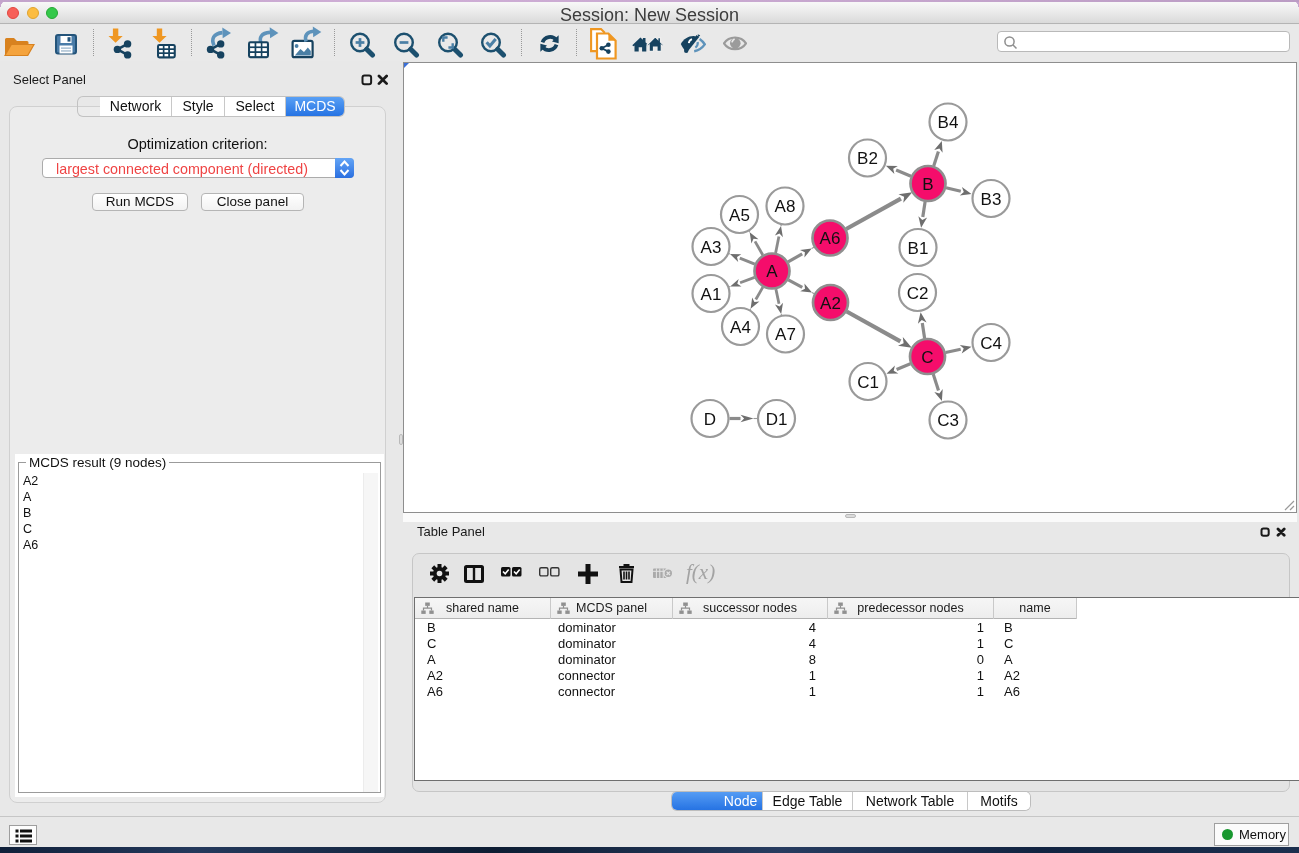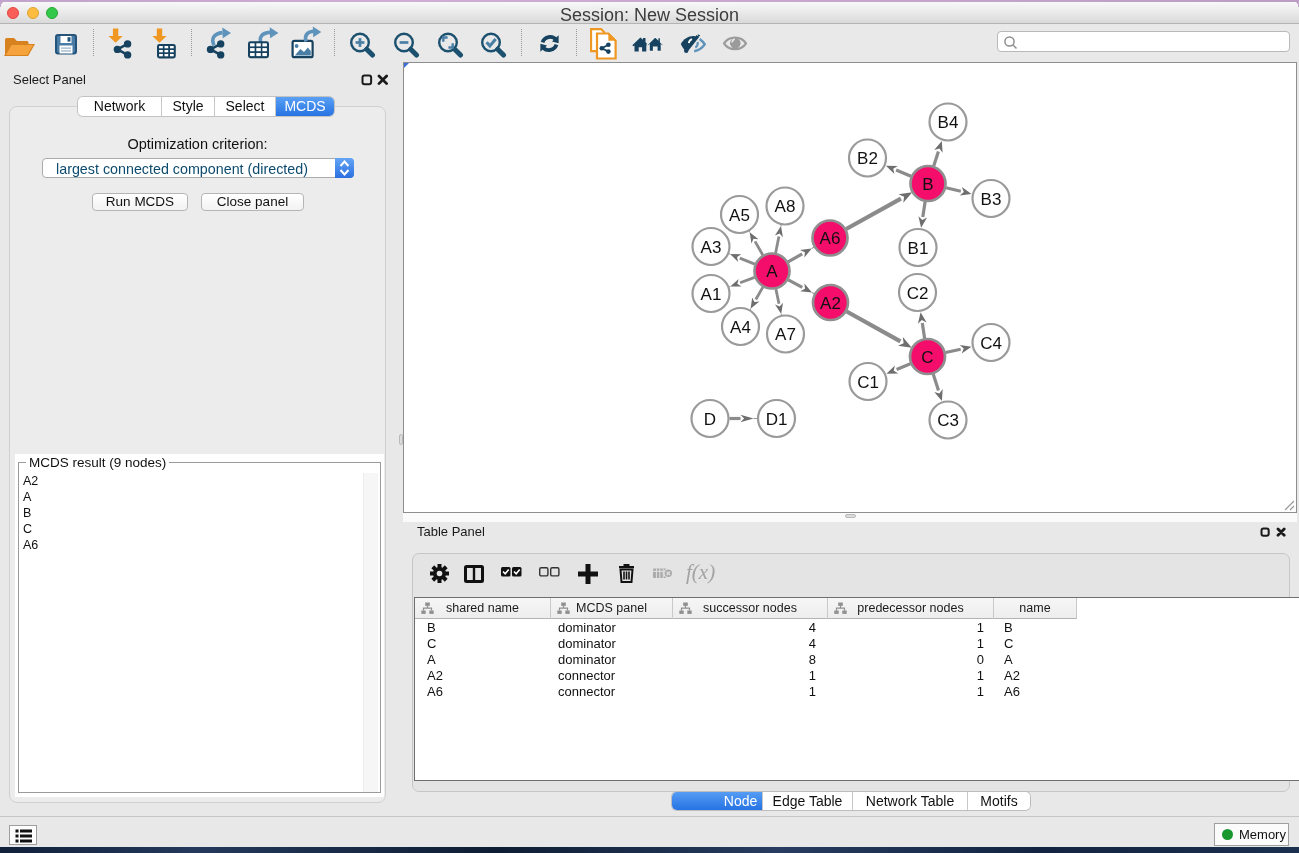--- a/index.html
+++ b/index.html
@@ -32,21 +32,21 @@
   background:#ececec; border:1px solid #d0d0d0; border-radius:8px; }
 #cp-tabs { position:absolute; left:78px; top:96.5px; height:19px; display:flex;
   border-radius:5px; overflow:hidden; box-shadow:0 0 0 1px #c2c2c2; z-index:5; }
 .cptab { height:19px; transform:translateZ(0); line-height:19px; font-size:14px; color:#111; background:#fff;
   text-align:center; border-right:1px solid #c8c8c8; }
 .cptab.sel { background:linear-gradient(180deg,#59a0f5,#2673e3); color:#fff; border-right:none; }
 #opt-label { position:absolute; left:9px; transform:translateZ(0); width:377px; top:136px; text-align:center;
   font-size:14.5px; color:#111; }
 #dropdown { position:absolute; left:42px; top:158px; width:312px; height:20px;
   background:#fff; border:1px solid #ababab; border-radius:4px; }
-#dropdown .txt { position:absolute; transform:translateZ(0); left:13px; top:2px; font-size:14.3px; color:#0c4a6e; }
+#dropdown .txt { position:absolute; transform:translateZ(0); left:13px; top:2px; font-size:14.3px; color:#ef4444; }
 #dd-cap { position:absolute; right:-1px; top:-1px; width:19px; height:20px;
   background:linear-gradient(180deg,#64a5f6,#2a6fe0); border-radius:0 4px 4px 0; }
 .btn { position:absolute; height:18px; transform:translateZ(0); background:linear-gradient(180deg,#ffffff,#f2f2f2);
   border:1px solid #b5b5b5; border-radius:4px; font-size:13.5px; color:#111;
   text-align:center; line-height:16px; }
 
 #mcds-white { position:absolute; left:15px; top:454px; width:369px; height:343px; background:#fff; }
 #mcds-field { position:absolute; left:18px; top:462px; width:363px; height:331px;
   border:1px solid #9b9b9b; background:#fff; }
 #mcds-legend { position:absolute; left:7px; transform:translateZ(0); top:-8px; background:#fff; padding:0 3px;
@@ -236,21 +236,21 @@
 
   <div id="cp-title">Select Panel</div>
   <svg style="position:absolute;left:361px;top:74.3px;" width="11.64" height="11.64" viewBox="0 0 11.64 11.64">
     <rect x="1.5" y="1.5" width="8.64" height="8.64" rx="2" fill="none" stroke="#1a1a1a" stroke-width="2"></rect>
   </svg>
 <svg style="position:absolute;left:376.8px;top:74.3px;" width="11.64" height="11.64" viewBox="0 0 11.64 11.64">
     <path d="M2 2 L9.64 9.64 M9.64 2 L2 9.64" stroke="#1a1a1a" stroke-width="2.8" stroke-linecap="round"></path>
   </svg>
   <div id="cp-box"></div>
   <div id="cp-tabs">
-    <div class="cptab" style="width:84px;">Network</div>
+    <div class="cptab" style="width:72px;margin-left:22px;">Network</div>
     <div class="cptab" style="width:53px;">Style</div>
     <div class="cptab" style="width:61px;">Select</div>
     <div class="cptab sel" style="width:58px;">MCDS</div>
   </div>
   <div id="opt-label">Optimization criterion:</div>
   <div id="dropdown">
     <div class="txt">largest connected component (directed)</div>
     <div id="dd-cap">
       <svg style="position:absolute;left:3px;top:1px;" width="13" height="18" viewBox="0 0 13 18">
         <path d="M2.5 7 L6.5 2.5 L10.5 7" fill="none" stroke="#fff" stroke-width="2"></path>

